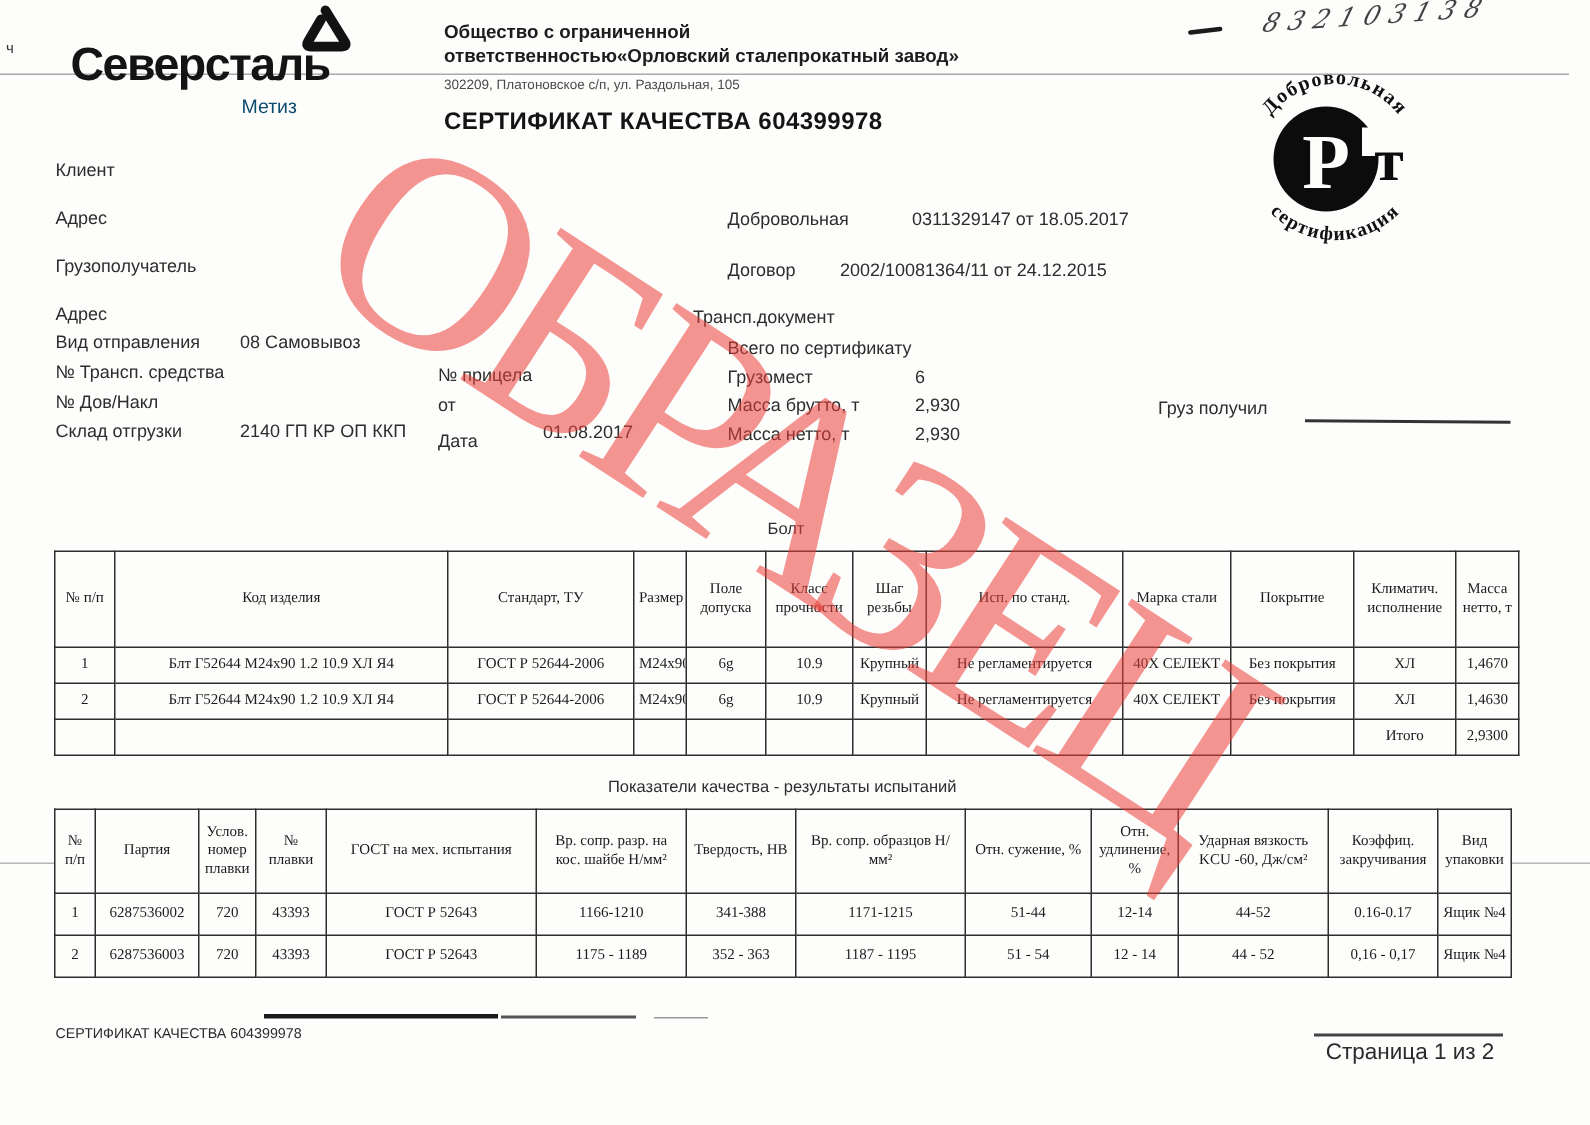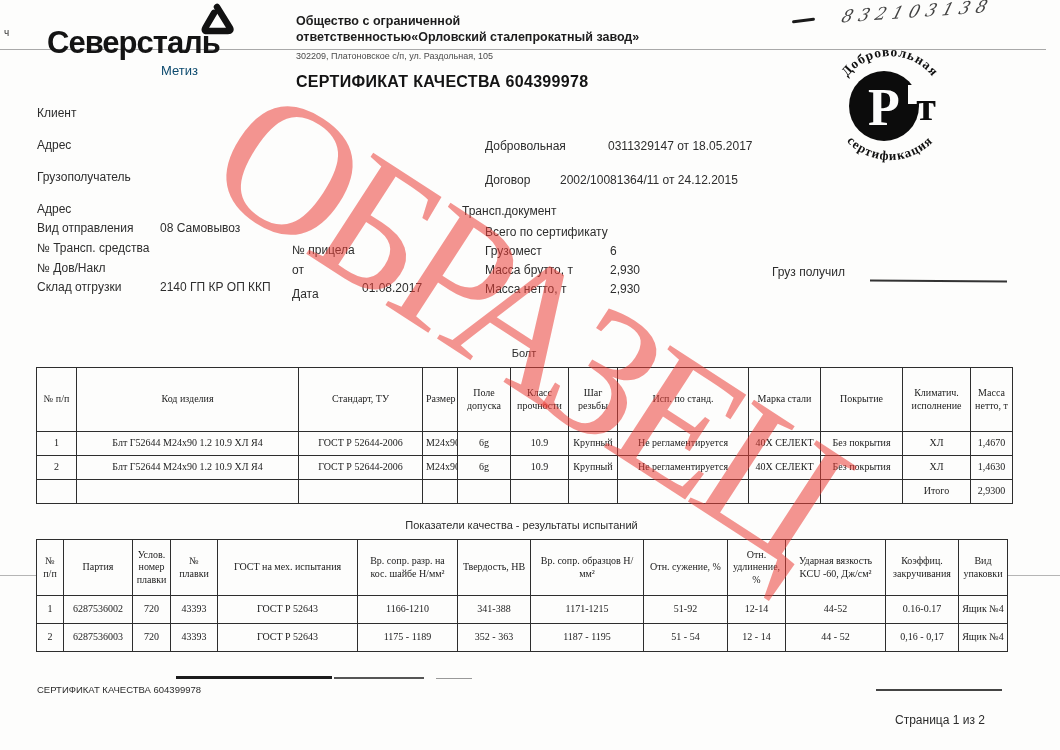--- a/index.html
+++ b/index.html
@@ -40,21 +40,21 @@
   #quality-caption{left:36px;top:519px;width:971px;}
 
   #received-line{left:870px;top:280px;width:137px;height:1.5px;background:#333;transform:rotate(.4deg);}
   #artifact-l{left:0;top:575px;width:36px;height:1px;background:#b5b5b5;}
   #artifact-r{left:1007px;top:575px;width:53px;height:1px;background:#b5b5b5;}
   #footer-lineA{left:176px;top:676px;width:156px;height:3px;background:#1c1c1c;}
   #footer-lineB{left:334px;top:677px;width:90px;height:2px;background:#555;}
   #footer-lineC{left:436px;top:678px;width:36px;height:1px;background:#999;}
   #footer-ref{left:37px;top:684px;font-size:9.5px;color:#2b2b2b;}
   #footer-pline{left:876px;top:689px;width:126px;height:1.5px;background:#444;}
-  #footer-page{left:870px;top:693px;width:140px;font-size:12px;color:#2b2b2b;text-align:center;margin-top:20px;}
+  #footer-page{left:870px;top:693px;width:140px;font-size:15px;color:#2b2b2b;text-align:center;}
 </style>
 </head>
 <body>
 
 <div class="page">
 
   <div class="abs" id="scanline-top"></div>
   <div class="abs" id="corner-mark">ч</div>
   <div class="abs" id="hand-dash"></div>
   <div class="abs" id="handwriting">832103138</div>
@@ -235,21 +235,21 @@
       <tbody>
         <tr>
           <td>1</td>
           <td>6287536002</td>
           <td>720</td>
           <td>43393</td>
           <td>ГОСТ Р 52643</td>
           <td>1166-1210</td>
           <td>341-388</td>
           <td>1171-1215</td>
-          <td>51-92</td>
+          <td>51-44</td>
           <td>12-14</td>
           <td>44-52</td>
           <td>0.16-0.17</td>
           <td>Ящик №4</td>
         </tr>
         <tr>
           <td>2</td>
           <td>6287536003</td>
           <td>720</td>
           <td>43393</td>

